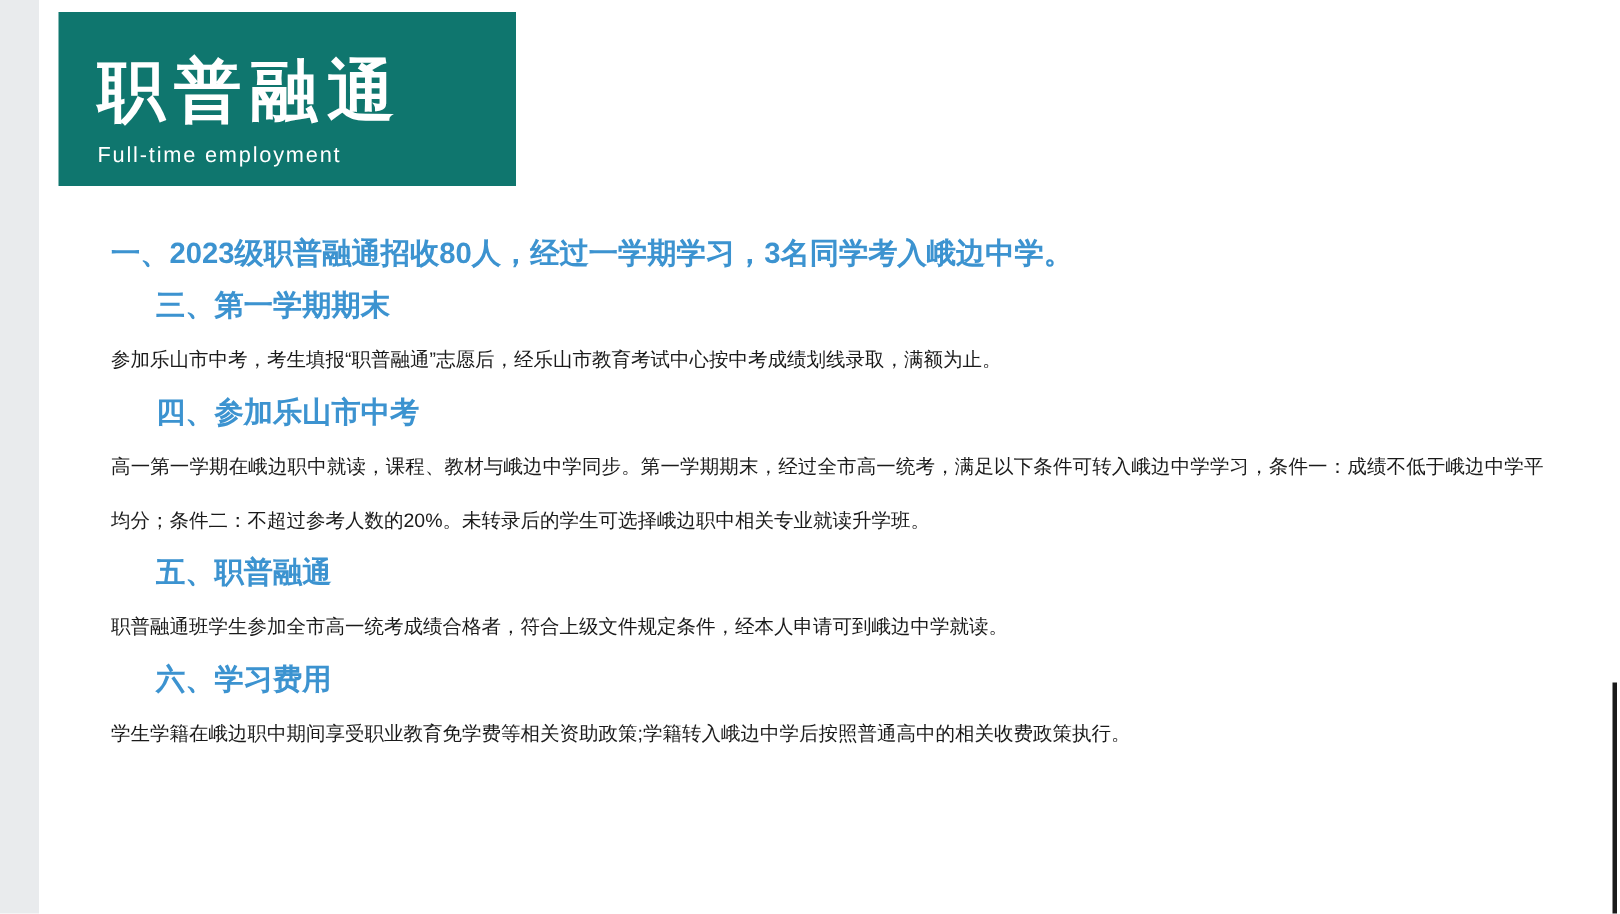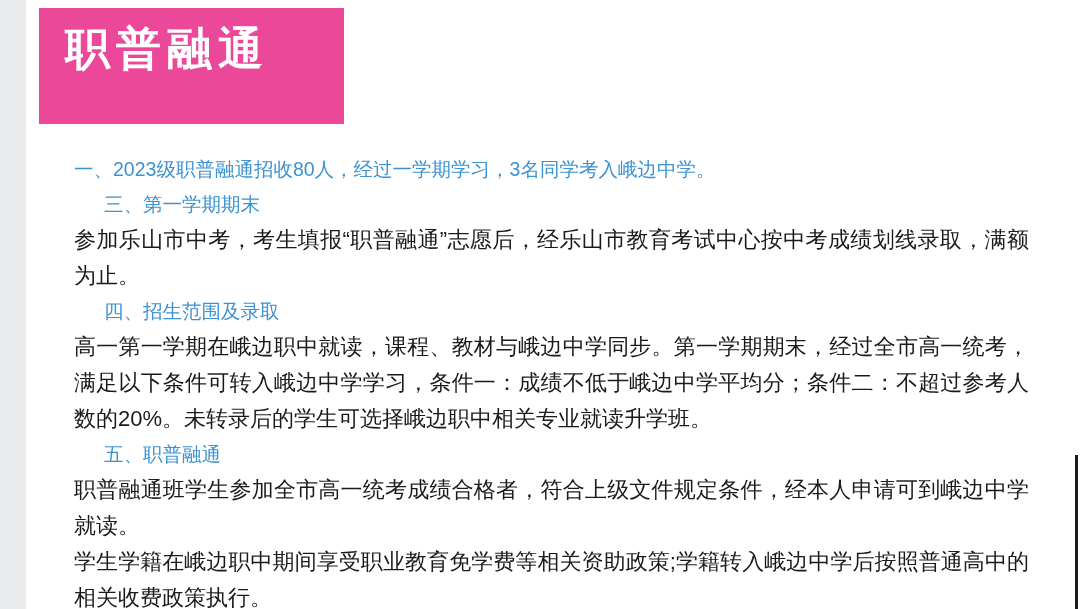--- a/index.html
+++ b/index.html
@@ -46,24 +46,24 @@
     height: 154px;
     background: #1a1a1a;
   }
   
   .banner {
     position: absolute;
     left: 39px;
     top: 8px;
     width: 305px;
     height: 116px;
-    background: #ec4899;
+    background: #0f766e;
     color: #ffffff;
     box-sizing: border-box;
-    padding: 14px 0 0 26px;
+    padding: 26px 0 0 26px;
   }
   .banner-title {
     font-size: 45px;
     font-weight: bold;
     letter-spacing: 6px;
     line-height: 54px;
     color: #ffffff;
     font-family: "Liberation Sans", "DejaVu Sans", sans-serif;
   }
   .banner-sub {
@@ -75,60 +75,62 @@
   }
   
   .content {
     position: absolute;
     left: 74px;
     top: 152px;
     width: 955px;
   }
   .heading {
     color: #3c93d0;
-    font-weight: normal;
+    font-weight: bold;
     font-size: 19.5px;
     line-height: 35px;
     white-space: nowrap;
   }
   .para {
-    font-size: 22px;
+    font-size: 13px;
     line-height: 36px;
     color: #1a1a1a;
     text-align: justify;
   }
   .sub-indent { padding-left: 30px; }
 </style>
 </head>
 <body>
 
 <div class="page">
 
   <div class="left-strip"></div>
   <div class="right-strip"></div>
   <div class="right-rule"></div>
 
   <div class="banner">
     <div class="banner-title">职普融通</div>
+    <div class="banner-sub">Full-time employment</div>
   </div>
 
   <div class="content">
 
     <div class="heading">一、2023级职普融通招收80人，经过一学期学习，3名同学考入峨边中学。</div>
 
 
     <div class="heading sub-indent">三、第一学期期末</div>
 
     <div class="para">参加乐山市中考，考生填报“职普融通”志愿后，经乐山市教育考试中心按中考成绩划线录取，满额为止。</div>
 
-    <div class="heading sub-indent">四、招生范围及录取</div>
+    <div class="heading sub-indent">四、参加乐山市中考</div>
 
     <div class="para">高一第一学期在峨边职中就读，课程、教材与峨边中学同步。第一学期期末，经过全市高一统考，满足以下条件可转入峨边中学学习，条件一：成绩不低于峨边中学平均分；条件二：不超过参考人数的20%。未转录后的学生可选择峨边职中相关专业就读升学班。</div>
 
     <div class="heading sub-indent">五、职普融通</div>
 
     <div class="para">职普融通班学生参加全市高一统考成绩合格者，符合上级文件规定条件，经本人申请可到峨边中学就读。</div>
 
+    <div class="heading sub-indent">六、学习费用</div>
 
     <div class="para">学生学籍在峨边职中期间享受职业教育免学费等相关资助政策;学籍转入峨边中学后按照普通高中的相关收费政策执行。</div>
 
   </div>
 </div>
 
 </body></html>

